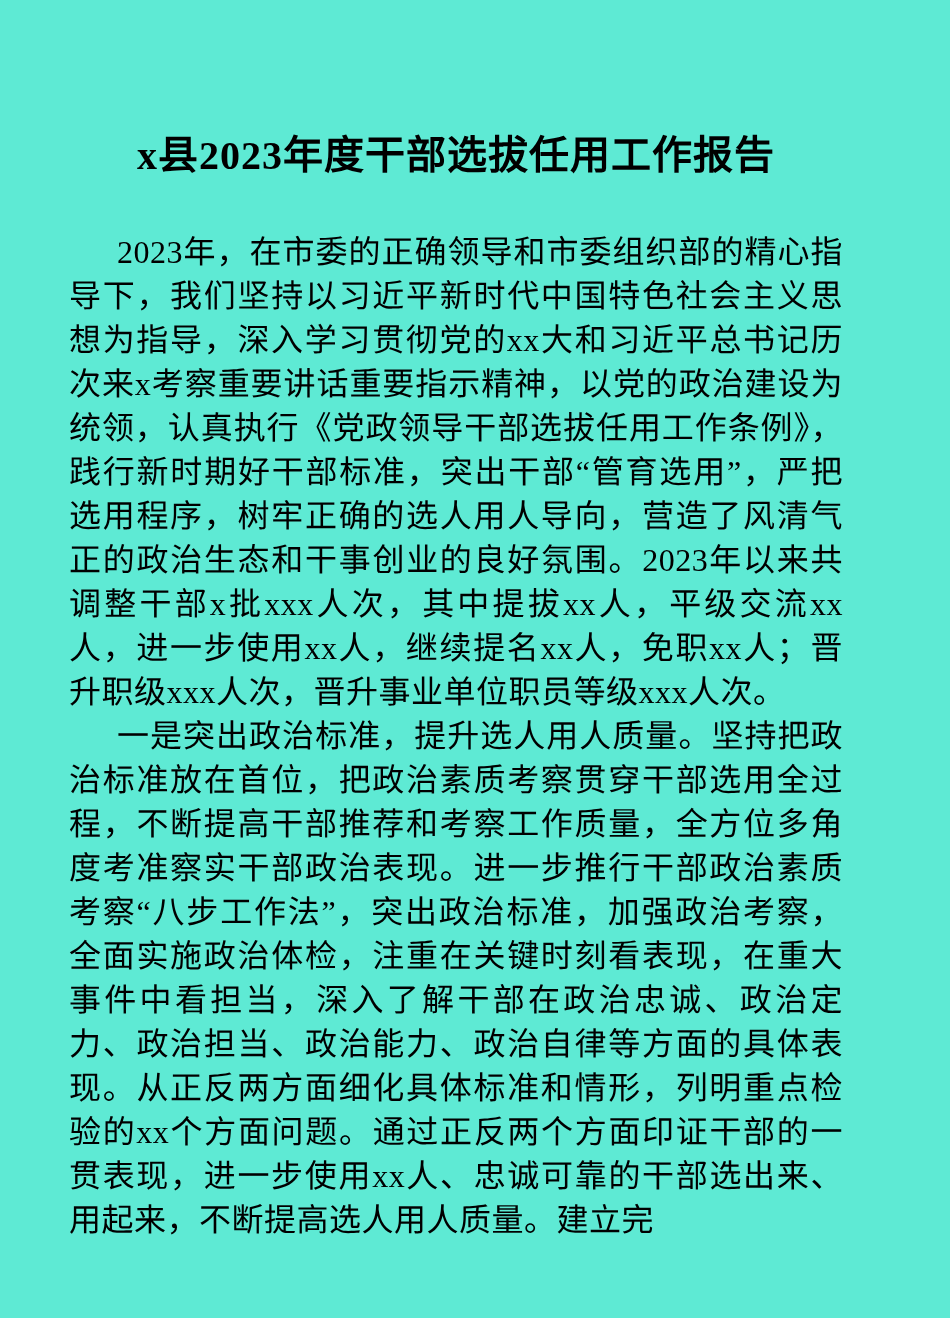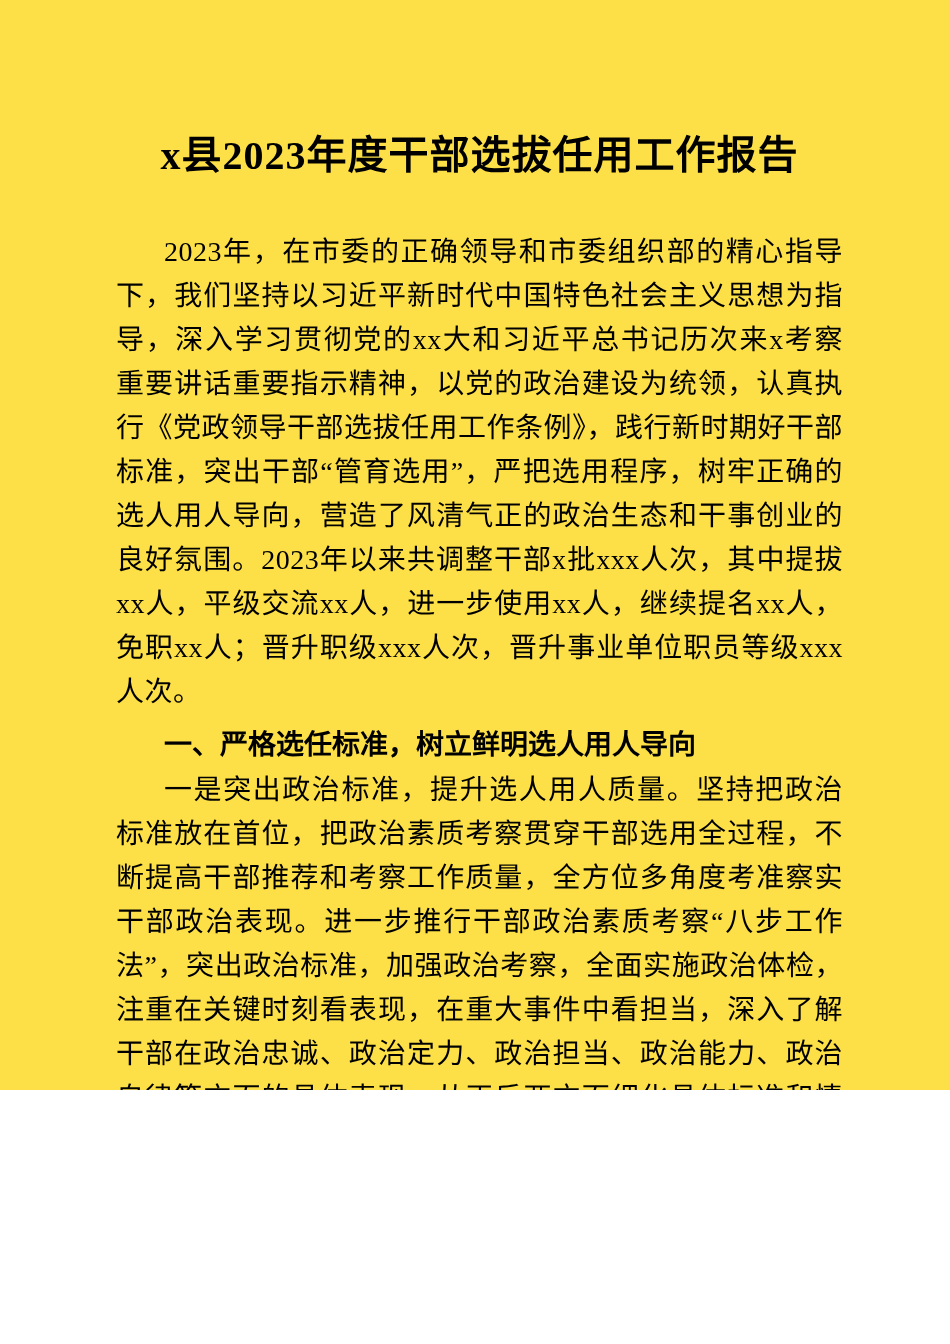--- a/index.html
+++ b/index.html
@@ -3,42 +3,42 @@
 <meta charset="utf-8">
 <style>
   html, body {
     margin: 0;
     padding: 0;
     background: #ffffff;
   }
   .page {
     position: relative;
     width: 950px;
-    height: 1090px;
-    background: #fde047;
+    height: 1318px;
+    background: #5eead4;
     overflow: hidden;
     box-sizing: border-box;
-    padding: 128px 107px 0 116px;
+    padding: 128px 107px 0 69px;
     color: #000000;
   }
   .doc-title {
     margin: 0 0 46px 0;
     font-family: "Liberation Serif", "DejaVu Serif", serif;
     font-weight: bold;
     font-size: 40px;
     line-height: 56px;
     text-align: center;
     letter-spacing: 1px;
     color: #000000;
     white-space: nowrap;
   }
   .body-para {
     margin: 0;
     font-family: "Liberation Serif", "DejaVu Serif", serif;
-    font-size: 28px;
+    font-size: 32px;
     line-height: 44px;
     text-align: justify;
     text-justify: inter-ideograph;
     text-indent: 48px;
     color: #000000;
     letter-spacing: 0.5px;
   }
   .section-heading {
     margin: 9px 0 1px 0;
     font-family: "Liberation Sans", "DejaVu Sans", sans-serif;
@@ -55,17 +55,16 @@
 </style>
 </head>
 <body>
 
 <div class="page">
 
   <h1 class="doc-title">x县2023年度干部选拔任用工作报告</h1>
 
   <p class="body-para">2023年，在市委的正确领导和市委组织部的精心指导下，我们坚持以习近平新时代中国特色社会主义思想为指导，深入学习贯彻党的xx大和习近平总书记历次来x考察重要讲话重要指示精神，以党的政治建设为统领，认真执行《党政领导干部选拔任用工作条例》，践行新时期好干部标准，突出干部“管育选用”，严把选用程序，树牢正确的选人用人导向，营造了风清气正的政治生态和干事创业的良好氛围。2023年以来共调整干部x批xxx人次，其中提拔xx人，平级交流xx人，进一步使用xx人，继续提名xx人，免职xx人；晋升职级xxx人次，晋升事业单位职员等级xxx人次。</p>
 
-  <h2 class="section-heading">一、严格选任标准，树立鲜明选人用人导向</h2>
 
-  <p class="body-para"><span class="lead-in">一是突出政治标准，提升选人用人质量。</span><span>坚持把政治标准放在首位，把政治素质考察贯穿干部选用全过程，不断提高干部推荐和考察工作质量，全方位多角度考准察实干部政治表现。进一步推行干部政治素质考察“八步工作法”，突出政治标准，加强政治考察，全面实施政治体检，注重在关键时刻看表现，在重大事件中看担当，深入了解干部在政治忠诚、政治定力、政治担当、政治能力、政治自律等方面的具体表现。从正反两方面细化具体标准和情形，列明重点检验的xx个方面问题。通过正反两个方面印证干部的一贯表现，着力把政治坚定、忠诚可靠的干部选出来、用起来，不断提高选人用人质量。建立完</span></p>
+  <p class="body-para"><span class="lead-in">一是突出政治标准，提升选人用人质量。</span><span>坚持把政治标准放在首位，把政治素质考察贯穿干部选用全过程，不断提高干部推荐和考察工作质量，全方位多角度考准察实干部政治表现。进一步推行干部政治素质考察“八步工作法”，突出政治标准，加强政治考察，全面实施政治体检，注重在关键时刻看表现，在重大事件中看担当，深入了解干部在政治忠诚、政治定力、政治担当、政治能力、政治自律等方面的具体表现。从正反两方面细化具体标准和情形，列明重点检验的xx个方面问题。通过正反两个方面印证干部的一贯表现，进一步使用xx人、忠诚可靠的干部选出来、用起来，不断提高选人用人质量。建立完</span></p>
 
 </div>
 
 </body></html>

